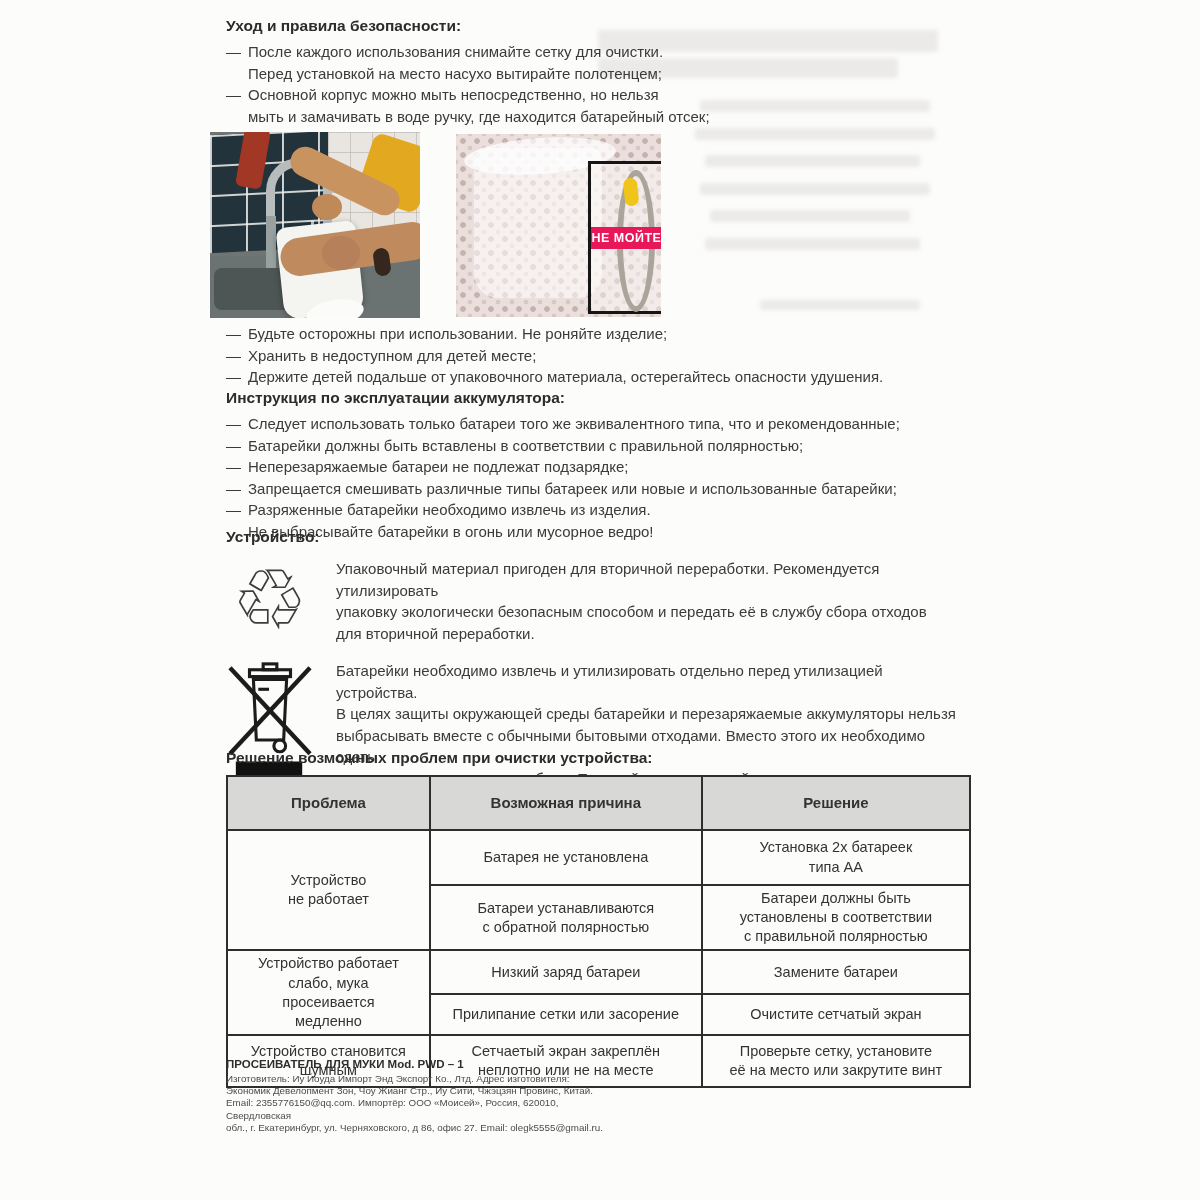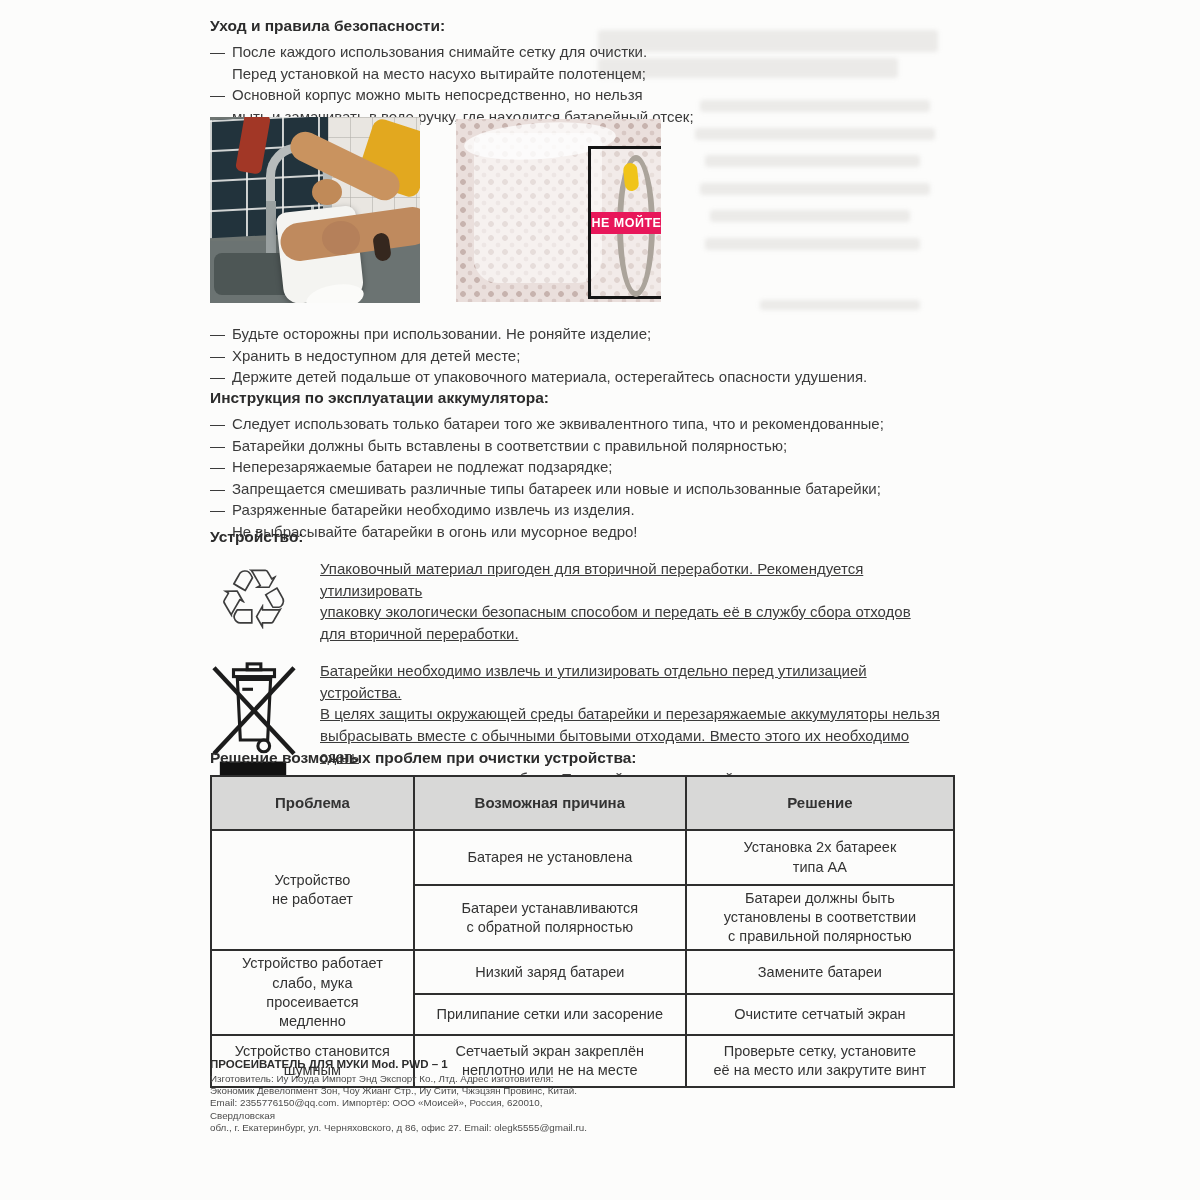--- a/index.html
+++ b/index.html
@@ -1,27 +1,27 @@
 <!DOCTYPE html>
 <html><head>
 <meta charset="utf-8">
 <style>
   html,body{margin:0;padding:0;background:#ffffff;}
   .page{position:relative;width:1200px;height:1200px;background:#fcfcfb;overflow:hidden;
         font-family:"Liberation Sans",sans-serif;color:#3b3b3b;}
   .content{position:absolute;left:210px;top:0;width:745px;}
-  .sec{position:absolute;left:0;width:745px;}
+  .sec{position:absolute;left:16px;width:745px;}
   h3.doc{font-size:15.5px;font-weight:bold;color:#2c2c2c;margin:0 0 6px 0;line-height:19px;}
   .dash-item{display:flex;line-height:21.5px;font-size:15px;}
   .dash{flex:0 0 22px;}
   .dash-text{white-space:pre-line;}
-  .plines{white-space:pre-line;line-height:21.5px;font-size:15px;text-decoration:underline;}
-
-  
-  .photos{position:absolute;top:117px;left:0;display:flex;gap:36px;}
+  .plines{white-space:pre-line;line-height:21.5px;font-size:15px;}
+
+  
+  .photos{position:absolute;top:132px;left:0;display:flex;gap:36px;}
   .photo{position:relative;overflow:hidden;}
   .photo-left{width:210px;height:186px;background:#6e7572;}
   .pl-tiles{position:absolute;left:0;top:0;width:122px;height:118px;background-color:#22333c;
     background-image:linear-gradient(rgba(240,240,238,.85) 2px,transparent 2px),
                      linear-gradient(90deg,rgba(240,240,238,.85) 2px,transparent 2px);
     background-size:36px 30px;transform:skewY(-3deg);}
   .pl-curtain{position:absolute;left:118px;right:0;top:0;height:104px;background:#e9e6e1;
     background-image:linear-gradient(rgba(180,178,172,.6) 1px,transparent 1px),
                      linear-gradient(90deg,rgba(180,178,172,.6) 1px,transparent 1px);
     background-size:22px 20px;}

